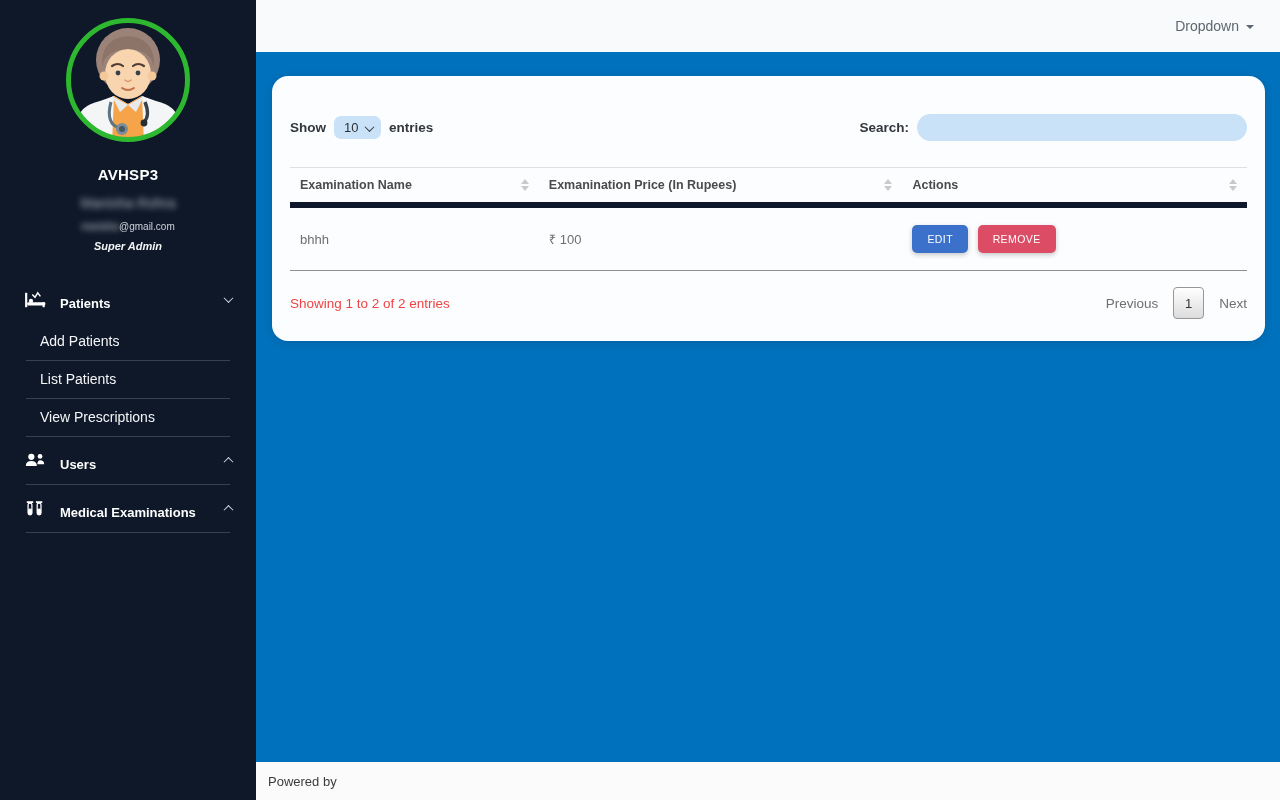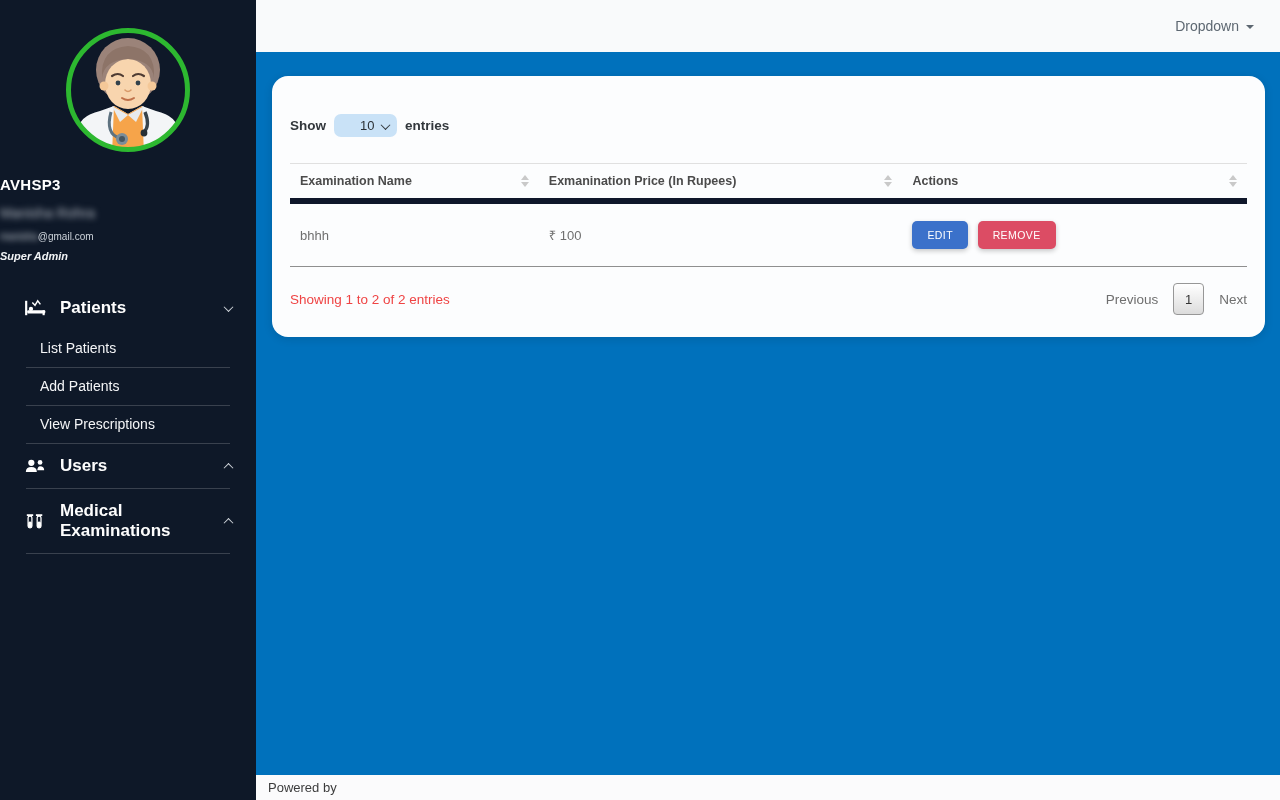--- a/index.html
+++ b/index.html
@@ -1,52 +1,52 @@
 <!DOCTYPE html>
 <html><head>
 <meta charset="utf-8">
 <style>
   * { margin:0; padding:0; box-sizing:border-box; }
   html,body { width:1280px; height:800px; overflow:hidden; }
   body { font-family:"Liberation Sans", sans-serif; display:flex; background:#0071bc; }
 
   
   .sidebar { width:256px; min-width:256px; height:800px; background:#0e1828; color:#fff; }
-  .profile { padding-top:26px; }
+  .profile { text-align:center; padding-top:16px; }
   .avatar-wrap { width:128px; height:128px; margin:0 auto; }
   .profile-name { margin-top:22px; font-size:15px; font-weight:bold; color:#fff; letter-spacing:.3px; }
   .profile-fullname { margin-top:12px; font-size:14px; color:#aeb4bd; }
   .blurred { filter:blur(3px); }
   .profile-email { margin-top:10px; font-size:10px; color:#cdd3da; }
   .profile-role { margin-top:8px; font-size:11px; font-style:italic; font-weight:bold; color:#f2f4f6; }
 
   .menu { margin-top:24px; }
   .menu-header { display:flex; align-items:center; padding:12px 24px; cursor:pointer; }
   .menu-header .mh-icon { width:22px; height:20px; margin-right:14px; display:flex; align-items:center; justify-content:center; }
-  .menu-header .mh-label { font-size:17px; font-weight:600; color:#fdfdfd; flex:1; }
+  .menu-header .mh-label { font-size:13px; font-weight:600; color:#fdfdfd; flex:1;margin-top:8px; }
   .chev { width:7px; height:7px; border-right:1.6px solid #cfd4da; border-bottom:1.6px solid #cfd4da; display:inline-block; }
   .chev.down { transform:rotate(45deg) translate(-1px,-1px); }
   .chev.up { transform:rotate(-135deg) translate(-1px,-1px); }
   .subitem { margin:0 26px; padding:10px 0 11px 14px; font-size:14px; color:#f4f5f7; border-bottom:1px solid rgba(255,255,255,.18); cursor:pointer; }
   .section-divider { border-bottom:1px solid rgba(255,255,255,.18); margin:0 26px; }
 
   
   .rightcol { flex:1; display:flex; flex-direction:column; height:800px; }
   .topbar { height:52px; background:#f9fafb; display:flex; align-items:center; justify-content:flex-end; padding-right:26px; }
   .dropdown-toggle { display:flex; align-items:center; gap:7px; font-size:14px; color:#5d6771; cursor:pointer; }
   .caret-down { width:0; height:0; border-left:4px solid transparent; border-right:4px solid transparent; border-top:4.5px solid #5d6771; display:inline-block; margin-top:2px; }
 
   .content { flex:1; background:#0071bc; padding:24px 15px 0 16px; }
 
   .card { background:#fcfdfe; border-radius:16px; padding:24px 18px 22px; box-shadow:0 2px 10px rgba(0,0,0,.12); }
 
   .controls { display:flex; justify-content:space-between; align-items:center; margin:14px 0 26px; }
   .show-group { display:flex; align-items:center; gap:8px; font-size:13.5px; font-weight:600; color:#32373c; }
   .select-wrap { position:relative; }
-  .page-size { appearance:none; -webkit-appearance:none; border:none; background:#c9e2f7; color:#2c3136; font-family:"Liberation Sans",sans-serif; font-size:13px; padding:4px 22px 4px 26px; border-radius:7px; cursor:pointer; }
+  .page-size { appearance:none; -webkit-appearance:none; border:none; background:#c9e2f7; color:#2c3136; font-family:"Liberation Sans",sans-serif; font-size:13px; padding:4px 22px 4px 10px; border-radius:7px; cursor:pointer; }
   .select-wrap .chev { position:absolute; right:8px; top:9px; border-color:#33383d; }
   .search-group { display:flex; align-items:center; gap:8px; font-size:13.5px; font-weight:600; color:#32373c; }
   .search-input { width:330px; height:27px; border:none; border-radius:999px; background:#c9e2f7; padding:0 14px; font-size:13px; color:#2c3136; }
 
   table { width:100%; border-collapse:collapse; }
   thead th { text-align:left; font-size:12.5px; font-weight:bold; color:#4b4b4b; padding:10px 10px; border-top:1px solid #e0e0e0; border-bottom:6px solid #0f172a; cursor:pointer; }
   .th-inner { display:flex; align-items:center; justify-content:space-between; }
   .sort-icon { display:flex; flex-direction:column; gap:2px; align-items:center; margin-left:8px; }
   .sort-icon .tri-up { width:0; height:0; border-left:4px solid transparent; border-right:4px solid transparent; border-bottom:5px solid #c9c9c9; }
   .sort-icon .tri-down { width:0; height:0; border-left:4px solid transparent; border-right:4px solid transparent; border-top:5px solid #c9c9c9; }
@@ -56,21 +56,21 @@
   .btn { display:inline-block; border:none; color:#fff; font-family:"Liberation Sans",sans-serif; font-size:10.5px; font-weight:500; letter-spacing:.4px; padding:8px 15px; border-radius:5px; cursor:pointer; box-shadow:0 2px 5px rgba(0,0,0,.22); }
   .btn-edit { background:#3b71ca; margin-right:6px; }
   .btn-remove { background:#dc4c64; }
 
   .table-footer { display:flex; justify-content:space-between; align-items:center; padding-top:16px; }
   .info-text { font-size:13.5px; color:#ef4444; }
   .pagination { display:flex; align-items:center; gap:15px; }
   .page-link { font-size:13.5px; color:#6f6f6f; cursor:pointer; }
   .page-current { width:31px; height:32px; display:flex; align-items:center; justify-content:center; font-size:13px; color:#333; background:linear-gradient(#ffffff,#dcdcdc); border:1px solid #979797; border-radius:4px; cursor:pointer; }
 
-  .footer { height:25px; background:#fbfbfc; display:flex; align-items:center; padding-left:12px; font-size:13px; color:#3c3c3c; }
+  .footer { height:38px; background:#fbfbfc; display:flex; align-items:center; padding-left:12px; font-size:13px; color:#3c3c3c; }
 </style>
 </head>
 <body>
 
 <aside class="sidebar">
   <div class="profile">
     <div class="avatar-wrap">
       <svg viewBox="0 0 128 128" width="128" height="128">
         <defs>
             <clipPath id="ac">
@@ -116,22 +116,22 @@
           <polyline points="9,4 12,7 15,2 18,6" fill="none" stroke="#fff" stroke-width="1.6"></polyline>
           <rect x="1" y="2" width="2.4" height="16" fill="#fff"></rect>
           <circle cx="7.5" cy="11" r="2.4" fill="#fff"></circle>
           <rect x="3.4" y="12.5" width="20" height="3.6" rx="1" fill="#fff"></rect>
           <rect x="20.4" y="12.5" width="2.4" height="5.5" fill="#fff"></rect>
         </svg>
       </span>
       <span class="mh-label">Patients</span>
       <span class="chev down"></span>
     </div>
+    <div class="subitem">Add Patients</div>
     <div class="subitem">List Patients</div>
-    <div class="subitem">Add Patients</div>
     <div class="subitem">View Prescriptions</div>
 
     <div class="menu-header">
       <span class="mh-icon">
         <svg viewBox="0 0 24 18" width="22" height="17">
           <circle cx="8" cy="5" r="3.4" fill="#fff"></circle>
           <path d="M2,15 Q2,9.5 8,9.5 Q14,9.5 14,15 Z" fill="#fff"></path>
           <circle cx="17.5" cy="4.5" r="2.6" fill="#fff"></circle>
           <path d="M14.5,13 Q15,8.6 17.5,8.6 Q22,8.6 22,13 Z" fill="#fff"></path>
         </svg>
@@ -174,20 +174,24 @@
       <div class="controls">
         <div class="show-group">
           <span>Show</span>
           <span class="select-wrap">
             <select class="page-size">
               <option>10</option>
             </select>
             <span class="chev down"></span>
           </span>
           <span>entries</span>
+        </div>
+        <div class="search-group">
+          <span>Search:</span>
+          <input class="search-input" type="text" value="" style="">
         </div>
       </div>
 
       <table>
         <colgroup>
             <col class="c1">
             <col class="c2">
             <col class="c3">
           </colgroup>
         <thead>

